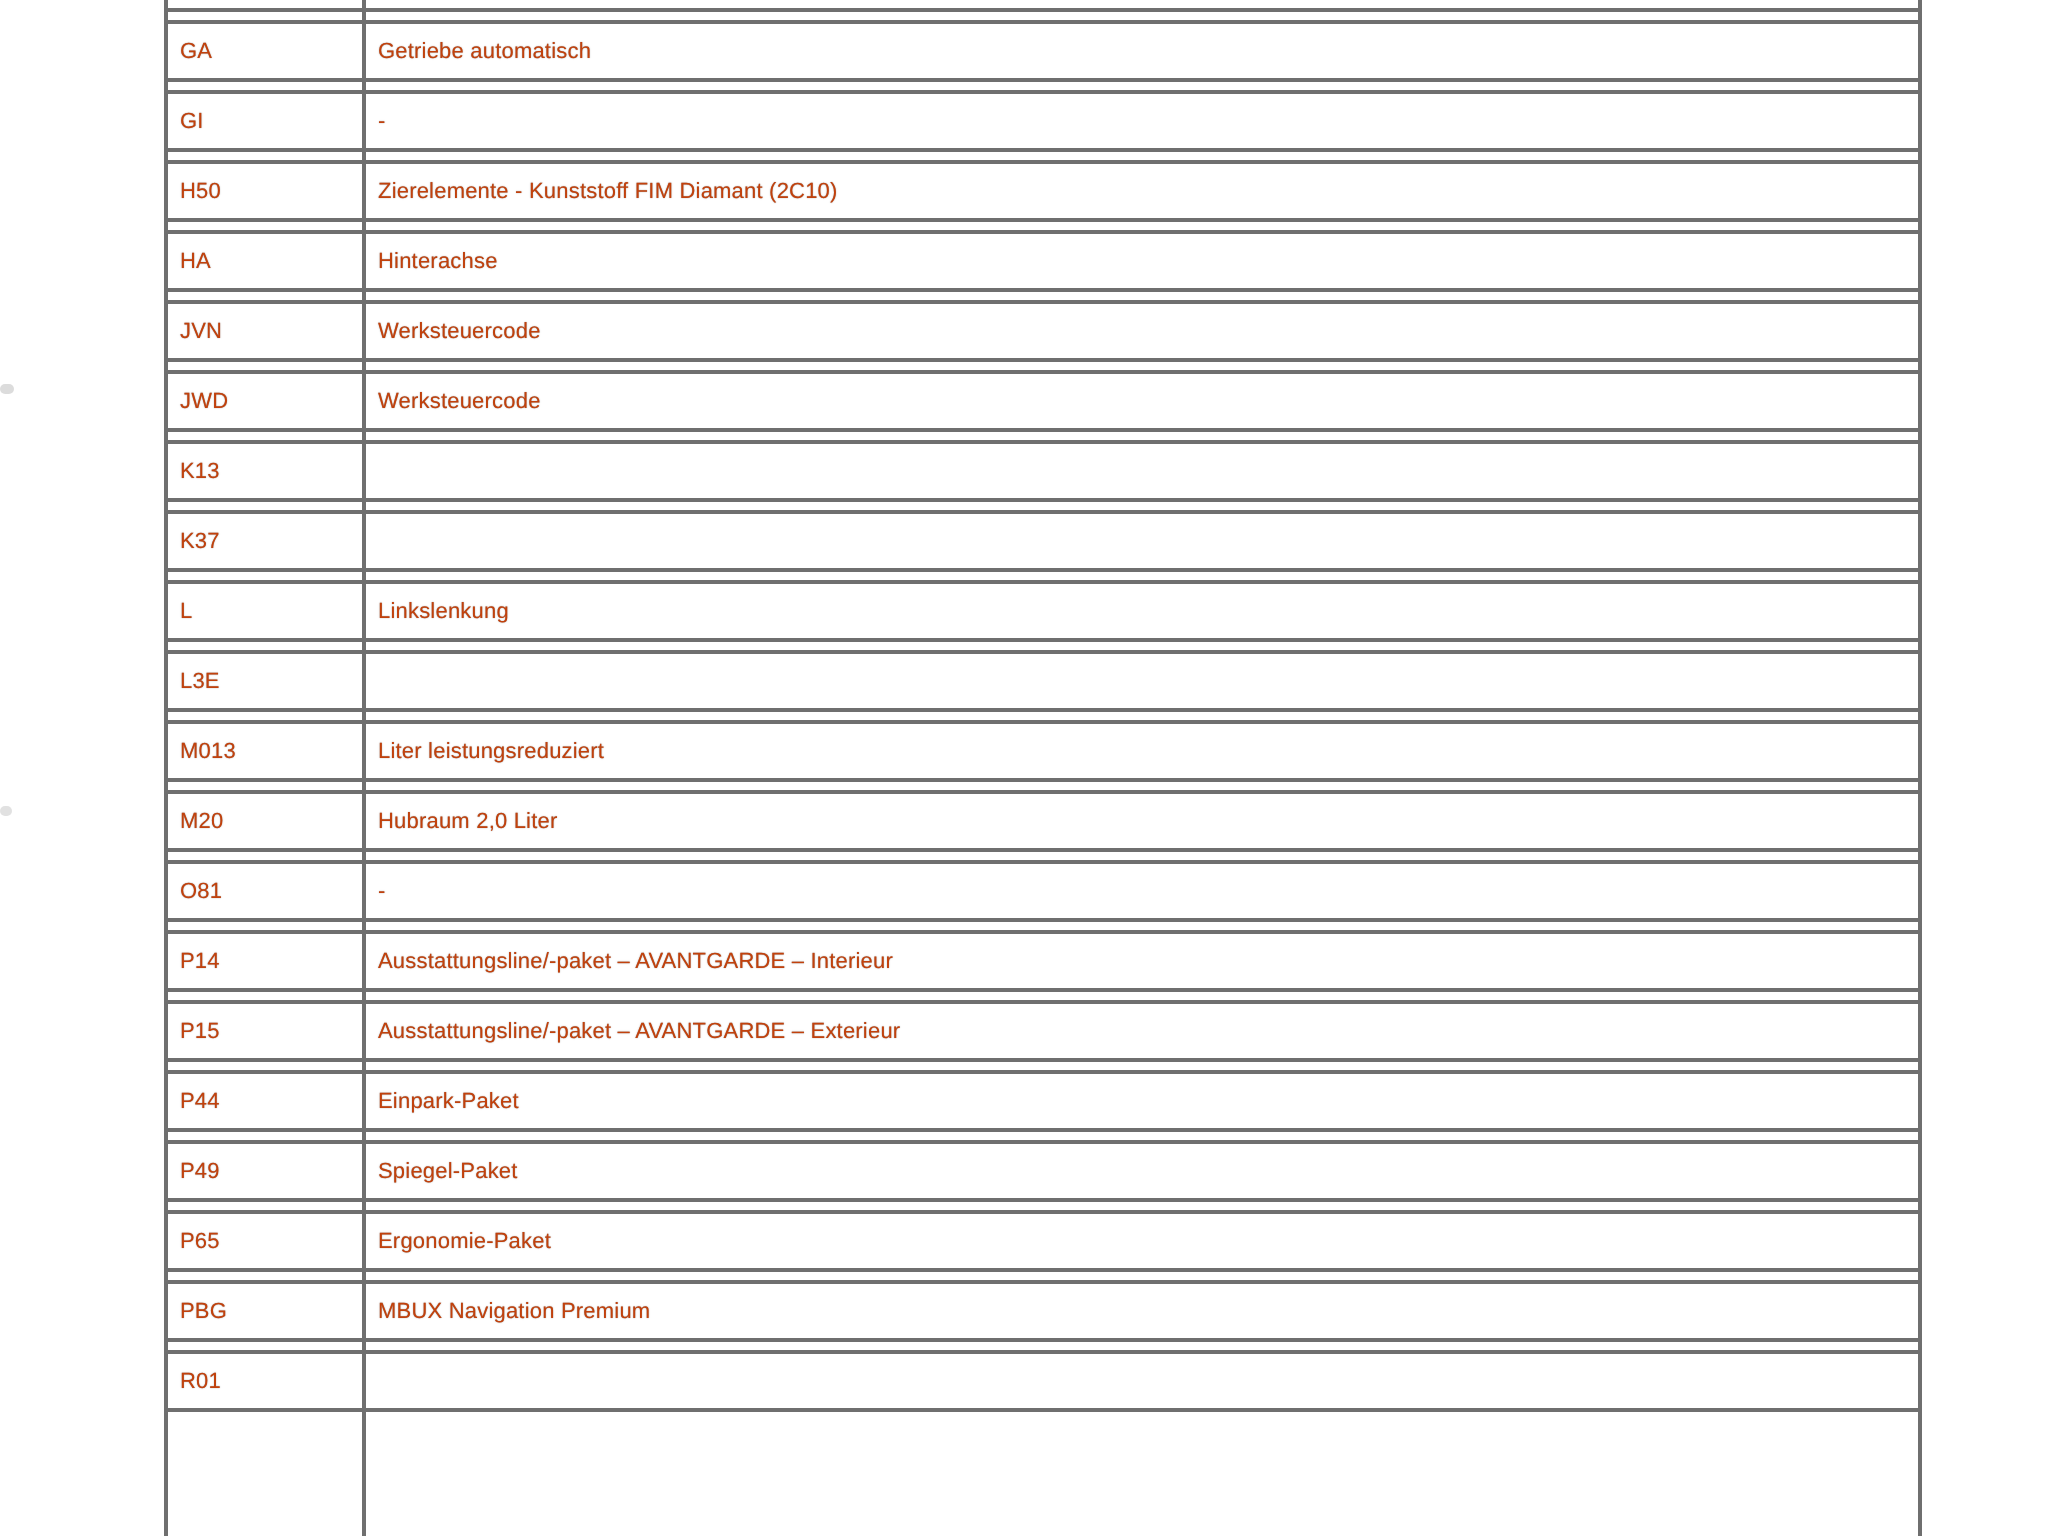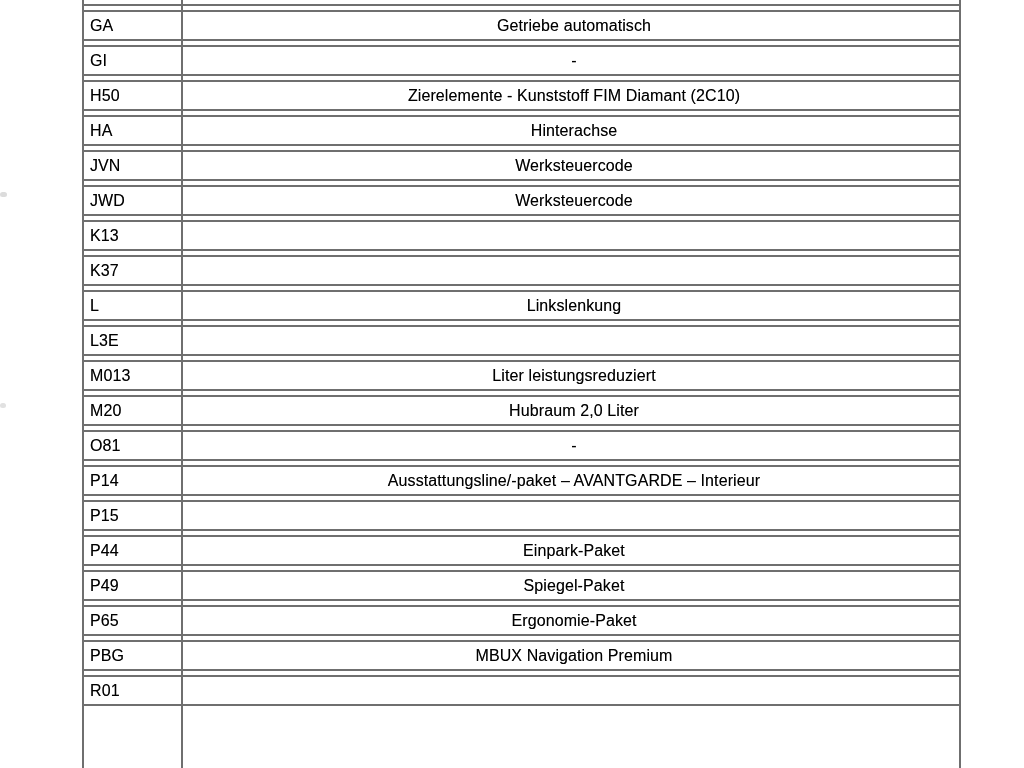--- a/index.html
+++ b/index.html
@@ -39,37 +39,36 @@
     box-sizing: border-box;
     height: 31px;
     margin-bottom: 4px;
     border-top: 2px solid #6f6f6f;
     border-bottom: 2px solid #6f6f6f;
     display: flex;
     align-items: center;
     background: #ffffff;
   }
   .cell {
-    color: #000000;
-    font-size: 16px;
+    color: #c2410c;
+    font-size: 11px;
     letter-spacing: 0.1px;
     white-space: nowrap;
     overflow: hidden;
     text-shadow: 0 0 0.6px rgba(45,45,45,0.55);
   }
   .cell.code {
     width: 99px;
     box-sizing: border-box;
     padding-left: 6px;
     flex: 0 0 auto;
   }
   .cell.desc {
     flex: 1 1 auto;
     padding-left: 6px;
-    text-align: center;
   }
 
   
   .margin-mark {
     position: absolute;
     background: #c9c9c9;
     border-radius: 3px;
   }
   .mark-1 { left: 0; top: 192px; width: 7px; height: 5px; opacity: 0.65; }
   .mark-2 { left: 0; top: 403px; width: 6px; height: 5px; opacity: 0.55; }
@@ -151,20 +150,21 @@
     <div class="cell desc">-</div>
   </div>
 
   <div class="row">
     <div class="cell code">P14</div>
     <div class="cell desc">Ausstattungsline/-paket – AVANTGARDE – Interieur</div>
   </div>
 
   <div class="row">
     <div class="cell code">P15</div>
+    <div class="cell desc">Ausstattungsline/-paket – AVANTGARDE – Exterieur</div>
   </div>
 
   <div class="row">
     <div class="cell code">P44</div>
     <div class="cell desc">Einpark-Paket</div>
   </div>
 
   <div class="row">
     <div class="cell code">P49</div>
     <div class="cell desc">Spiegel-Paket</div>

